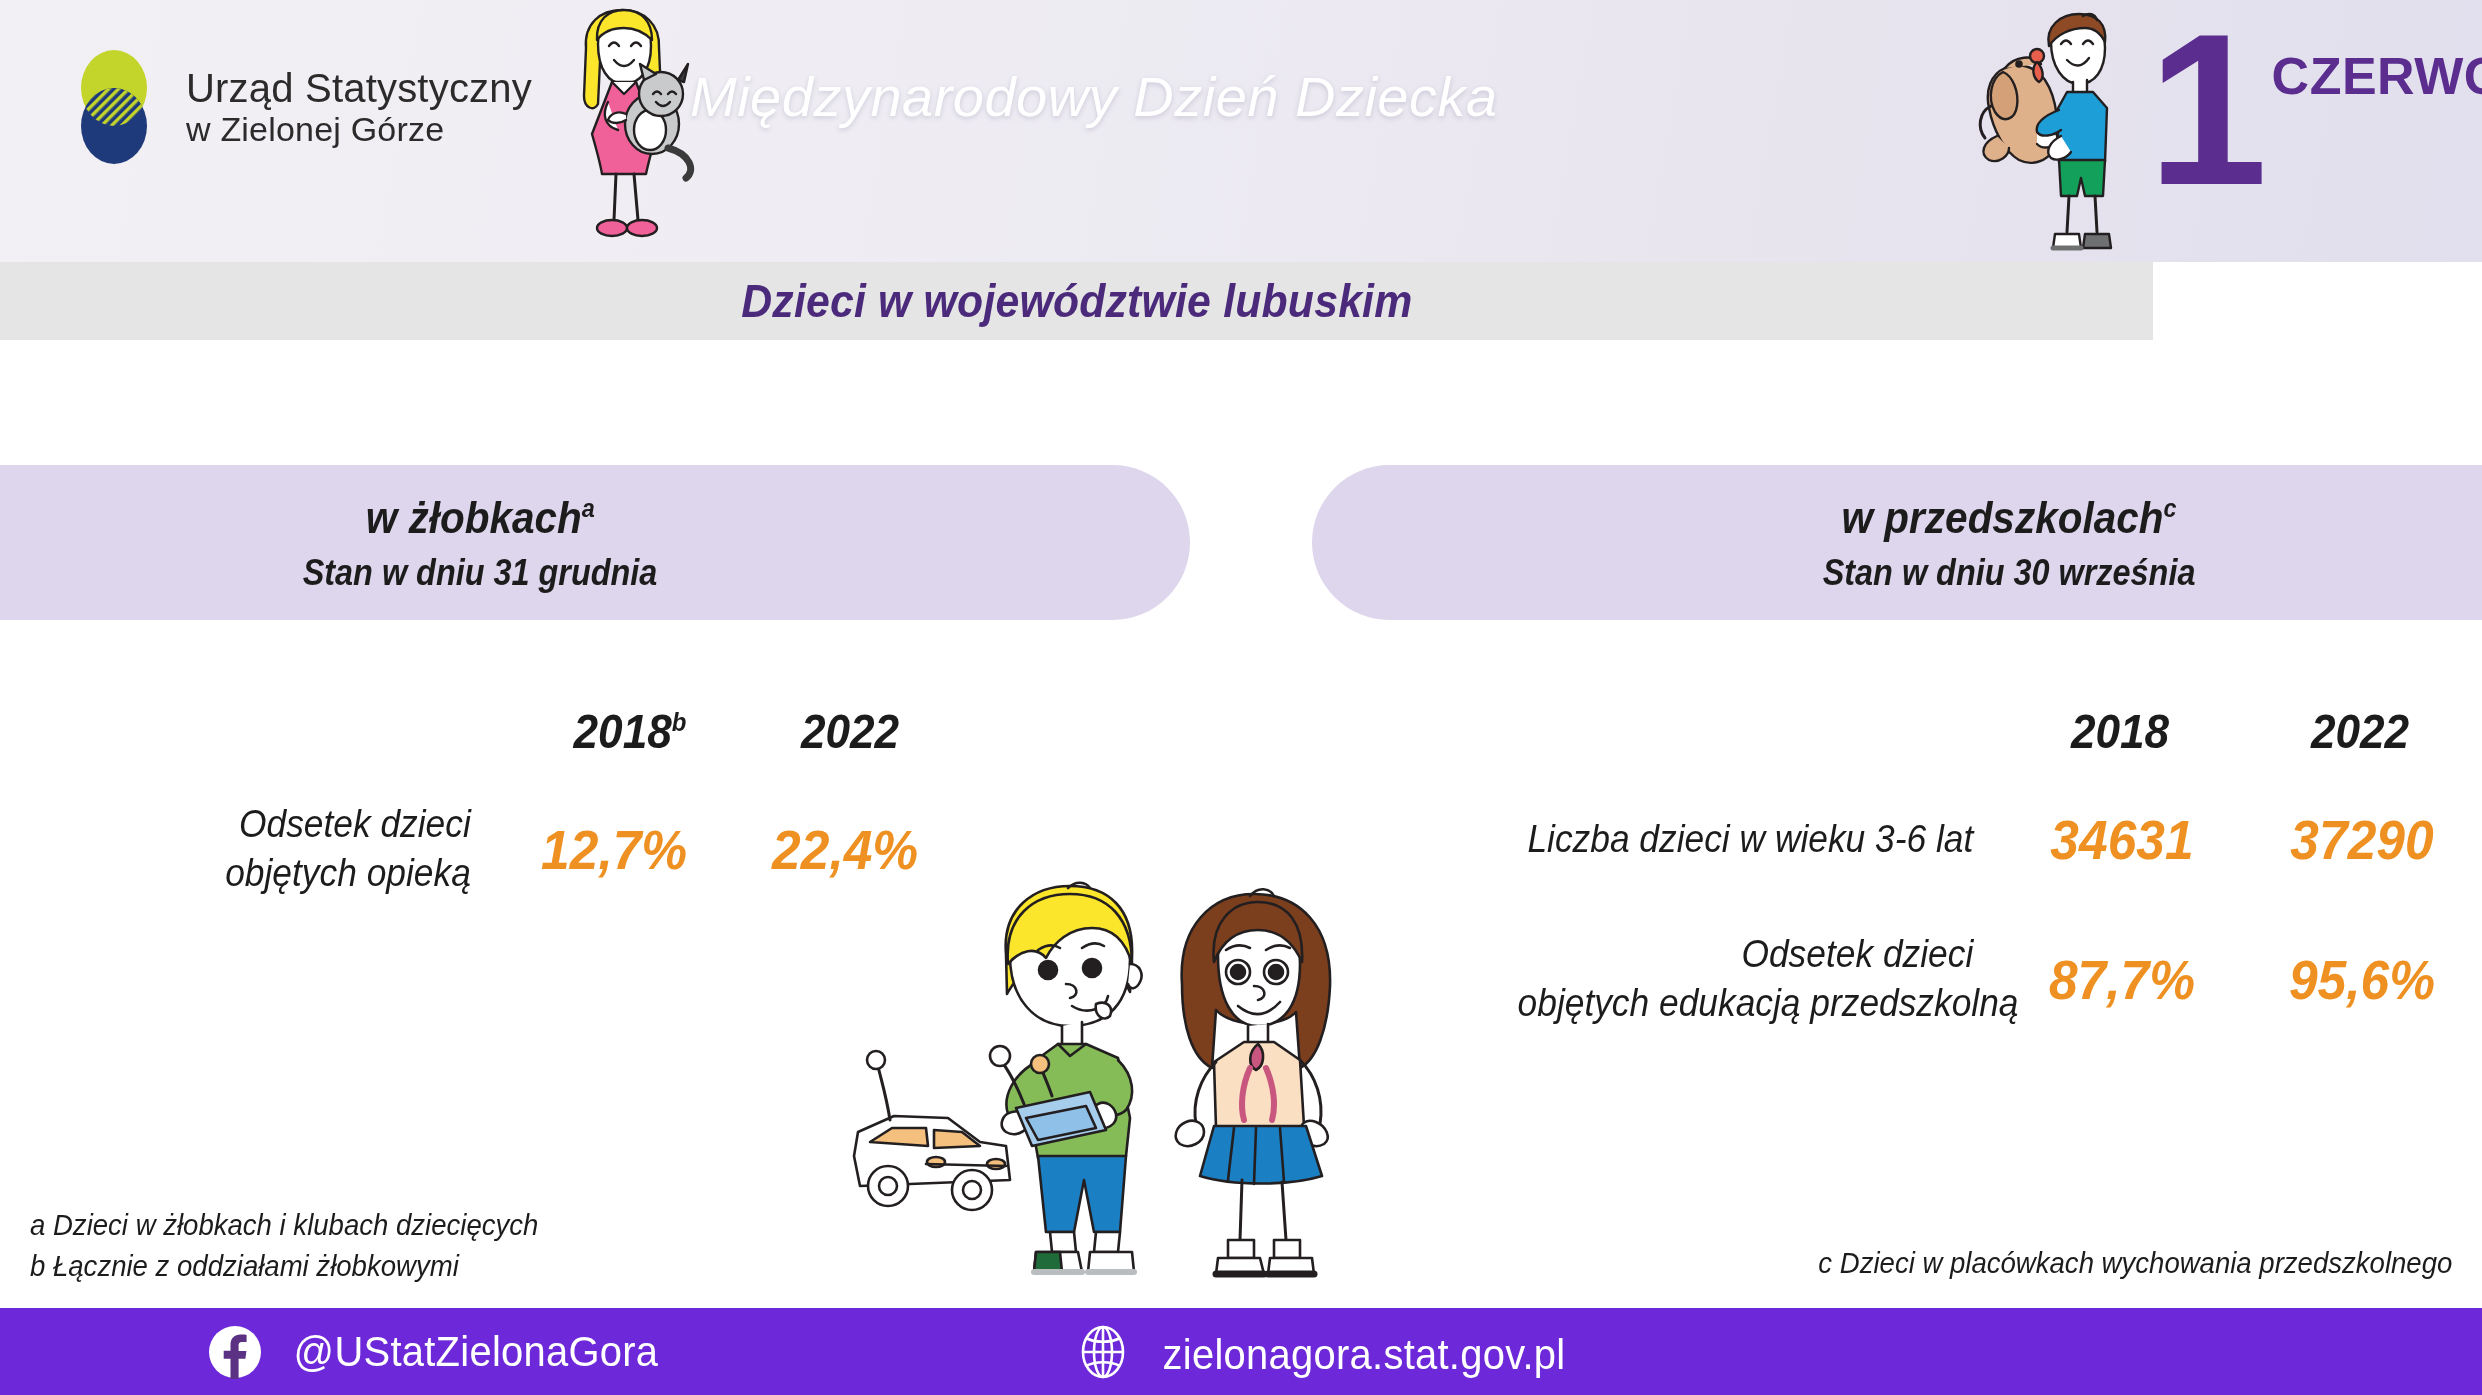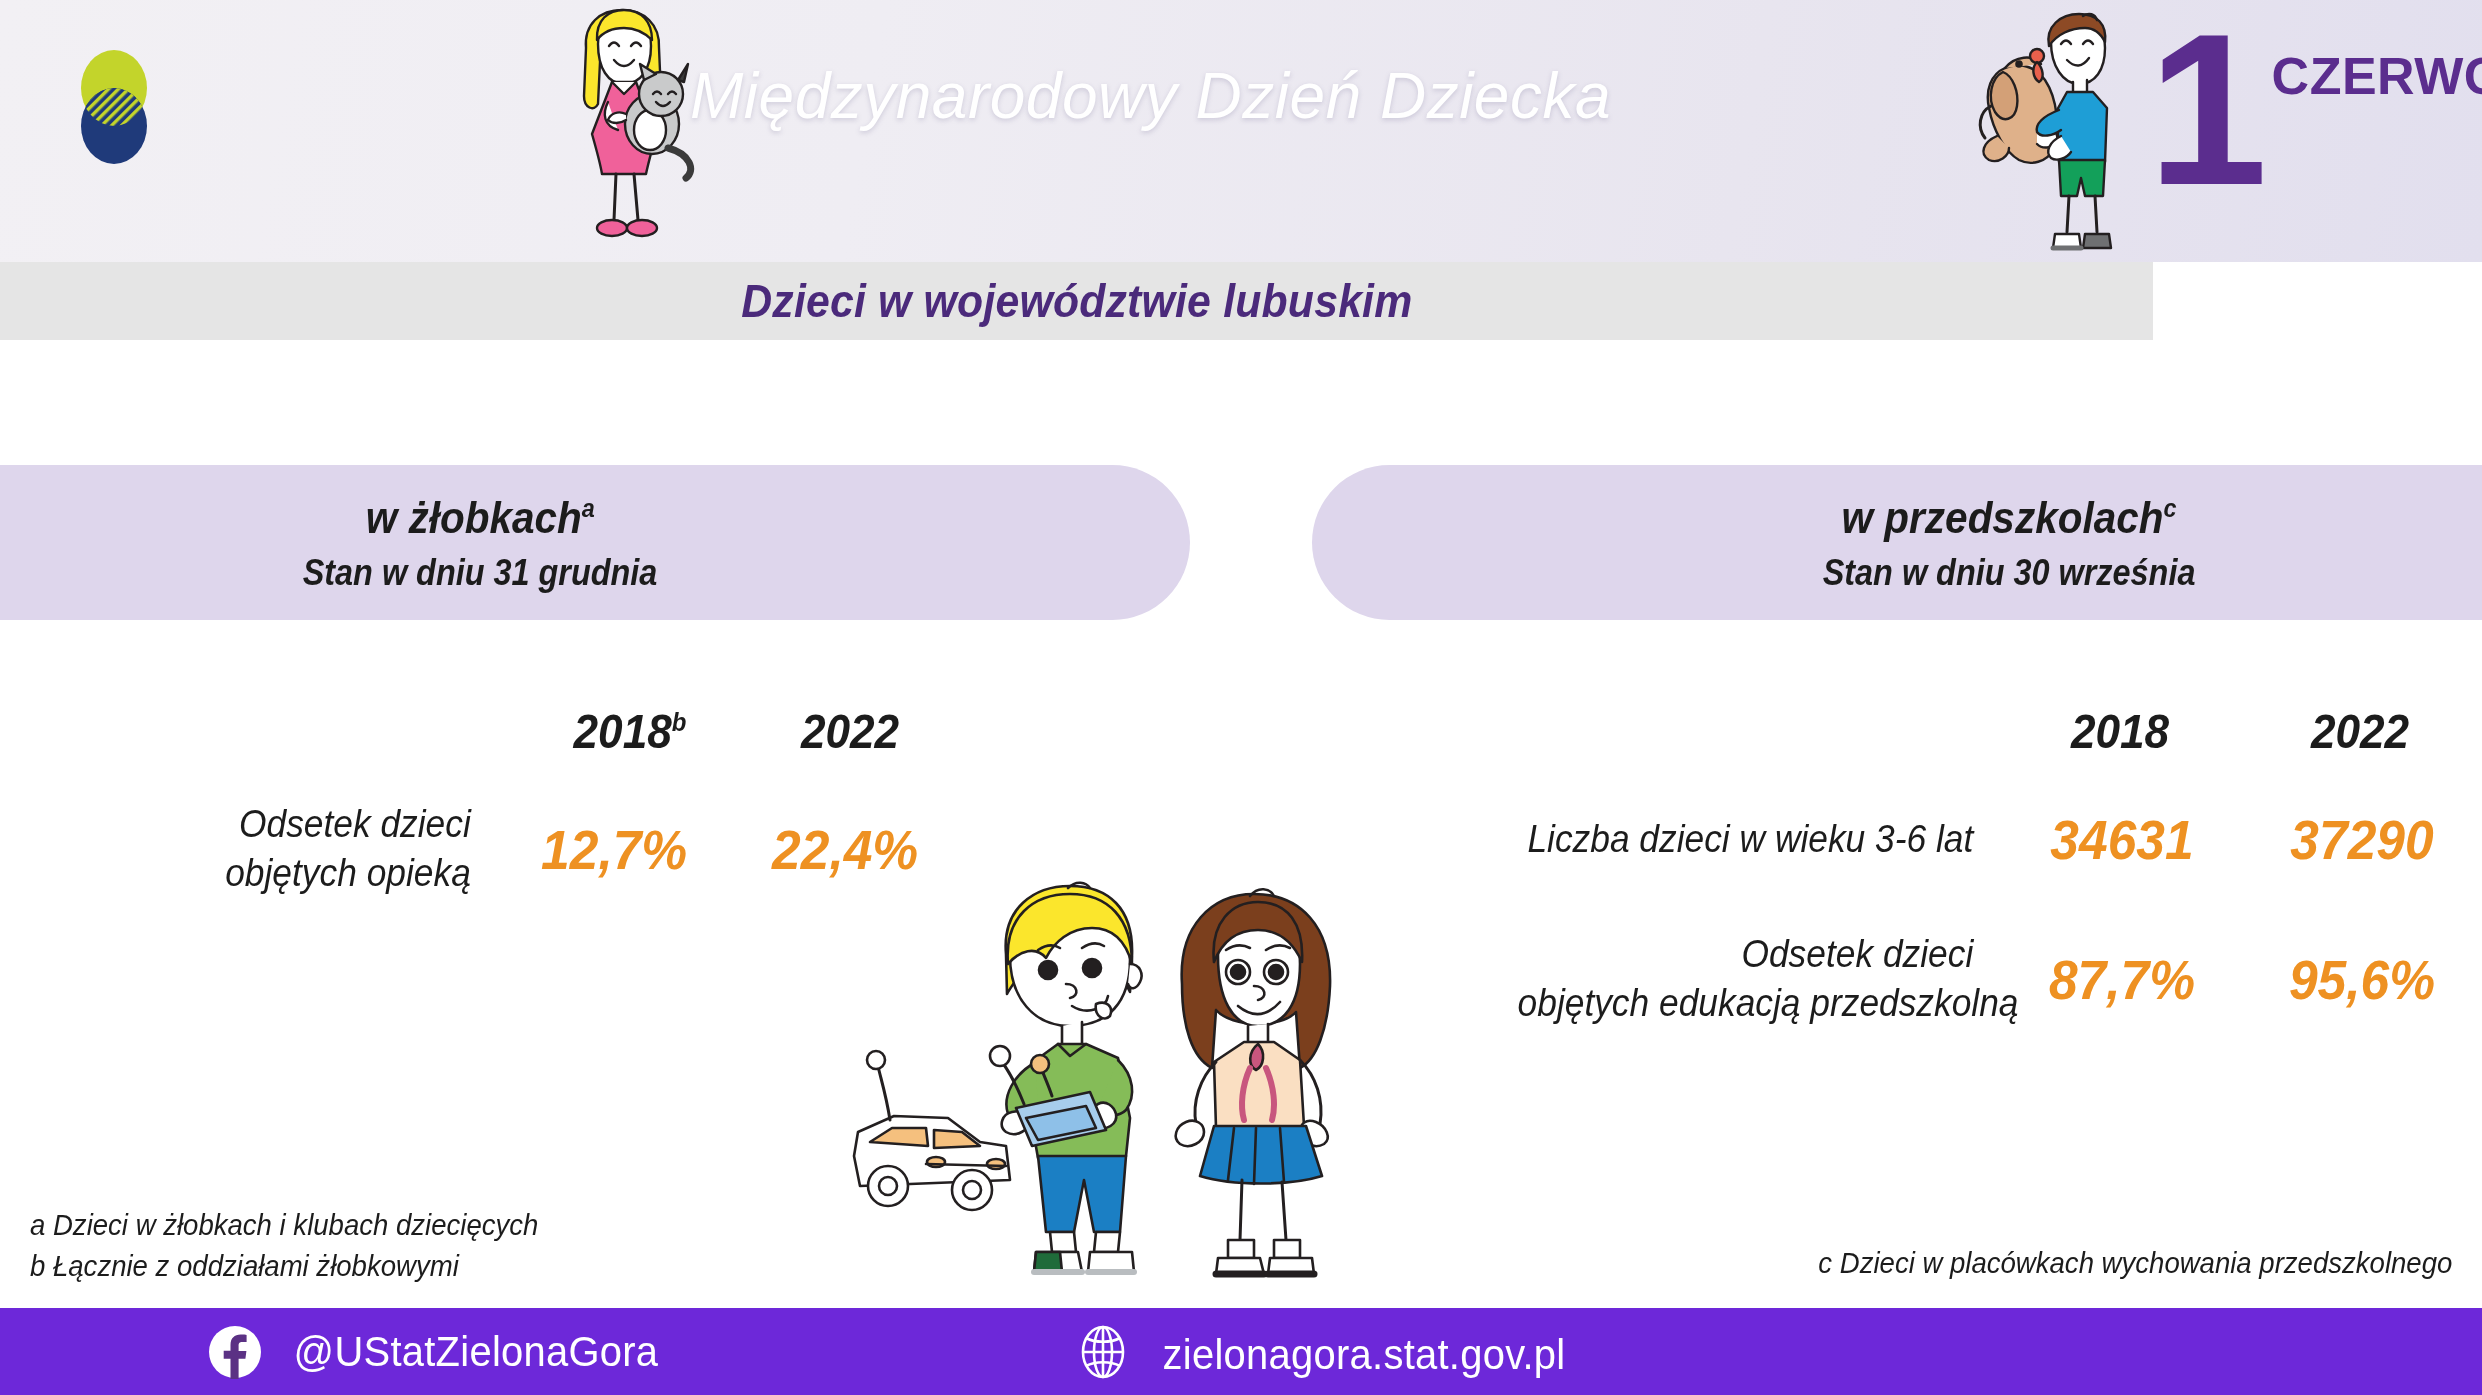--- a/index.html
+++ b/index.html
@@ -21,21 +21,21 @@
   .logo-mark{width:92px;height:118px;position:relative;flex:none;}
   .logo-text{line-height:1.12;color:#2b2b2b;}
   .logo-line1{font-size:40px;letter-spacing:.2px;}
   .logo-line2{font-size:34px;letter-spacing:.2px;}
 
   .girl-cat{position:absolute;left:540px;top:2px;width:180px;height:258px;}
 
   .main-title{
     position:absolute;left:690px;top:36px;width:1210px;height:120px;
     display:flex;align-items:center;
-    font-size:64px;font-style:italic;font-weight:400;color:#ffffff;
+    font-size:56px;font-style:italic;font-weight:400;color:#ffffff;
     letter-spacing:.5px;white-space:nowrap;
     text-shadow:0 2px 5px rgba(120,110,150,.28);
   }
 
   .boy-dog{position:absolute;left:1975px;top:12px;width:182px;height:250px;}
 
   .date-badge{position:absolute;left:2148px;top:18px;display:flex;align-items:flex-start;}
   .date-num{
     font-size:215px;line-height:.86;font-weight:bold;color:#5b2d8e;
     font-family:"Liberation Sans", sans-serif;letter-spacing:-8px;
@@ -159,20 +159,24 @@
           <ellipse cx="46" cy="78" rx="33" ry="38" fill="#1f3a7a"></ellipse>
           <path d="M46 2 a33 38 0 0 1 33 38 a33 38 0 0 1 -33 38 a33 38 0 0 1 -33 -38 a33 38 0 0 1 33 -38 Z" fill="none"></path>
           <clipPath id="cl1">
               <ellipse cx="46" cy="40" rx="33" ry="38"></ellipse>
             </clipPath>
           <g clip-path="url(#cl1)">
             <ellipse cx="46" cy="78" rx="33" ry="38" fill="url(#hatch)"></ellipse>
           </g>
         </svg>
       </div>
+      <div class="logo-text">
+        <div class="logo-line1">Urząd Statystyczny</div>
+        <div class="logo-line2">w Zielonej Górze</div>
+      </div>
     </div>
 
     <div class="girl-cat">
       <svg width="180" height="258" viewBox="0 0 180 258">
         <g stroke="#231f20" stroke-width="2.4" fill="none" stroke-linecap="round" stroke-linejoin="round">
 
           <path d="M46 46 C44 22 60 8 82 8 C104 8 120 22 119 46 L121 92 C118 104 110 106 106 100 L104 60 L60 60 L58 102 C54 110 44 106 44 94 Z" fill="#fbe62c"></path>
 
           <path d="M58 42 C58 20 70 10 84 10 C100 10 111 22 111 44 C111 68 100 82 84 82 C68 82 58 66 58 42 Z" fill="#ffffff"></path>
 

